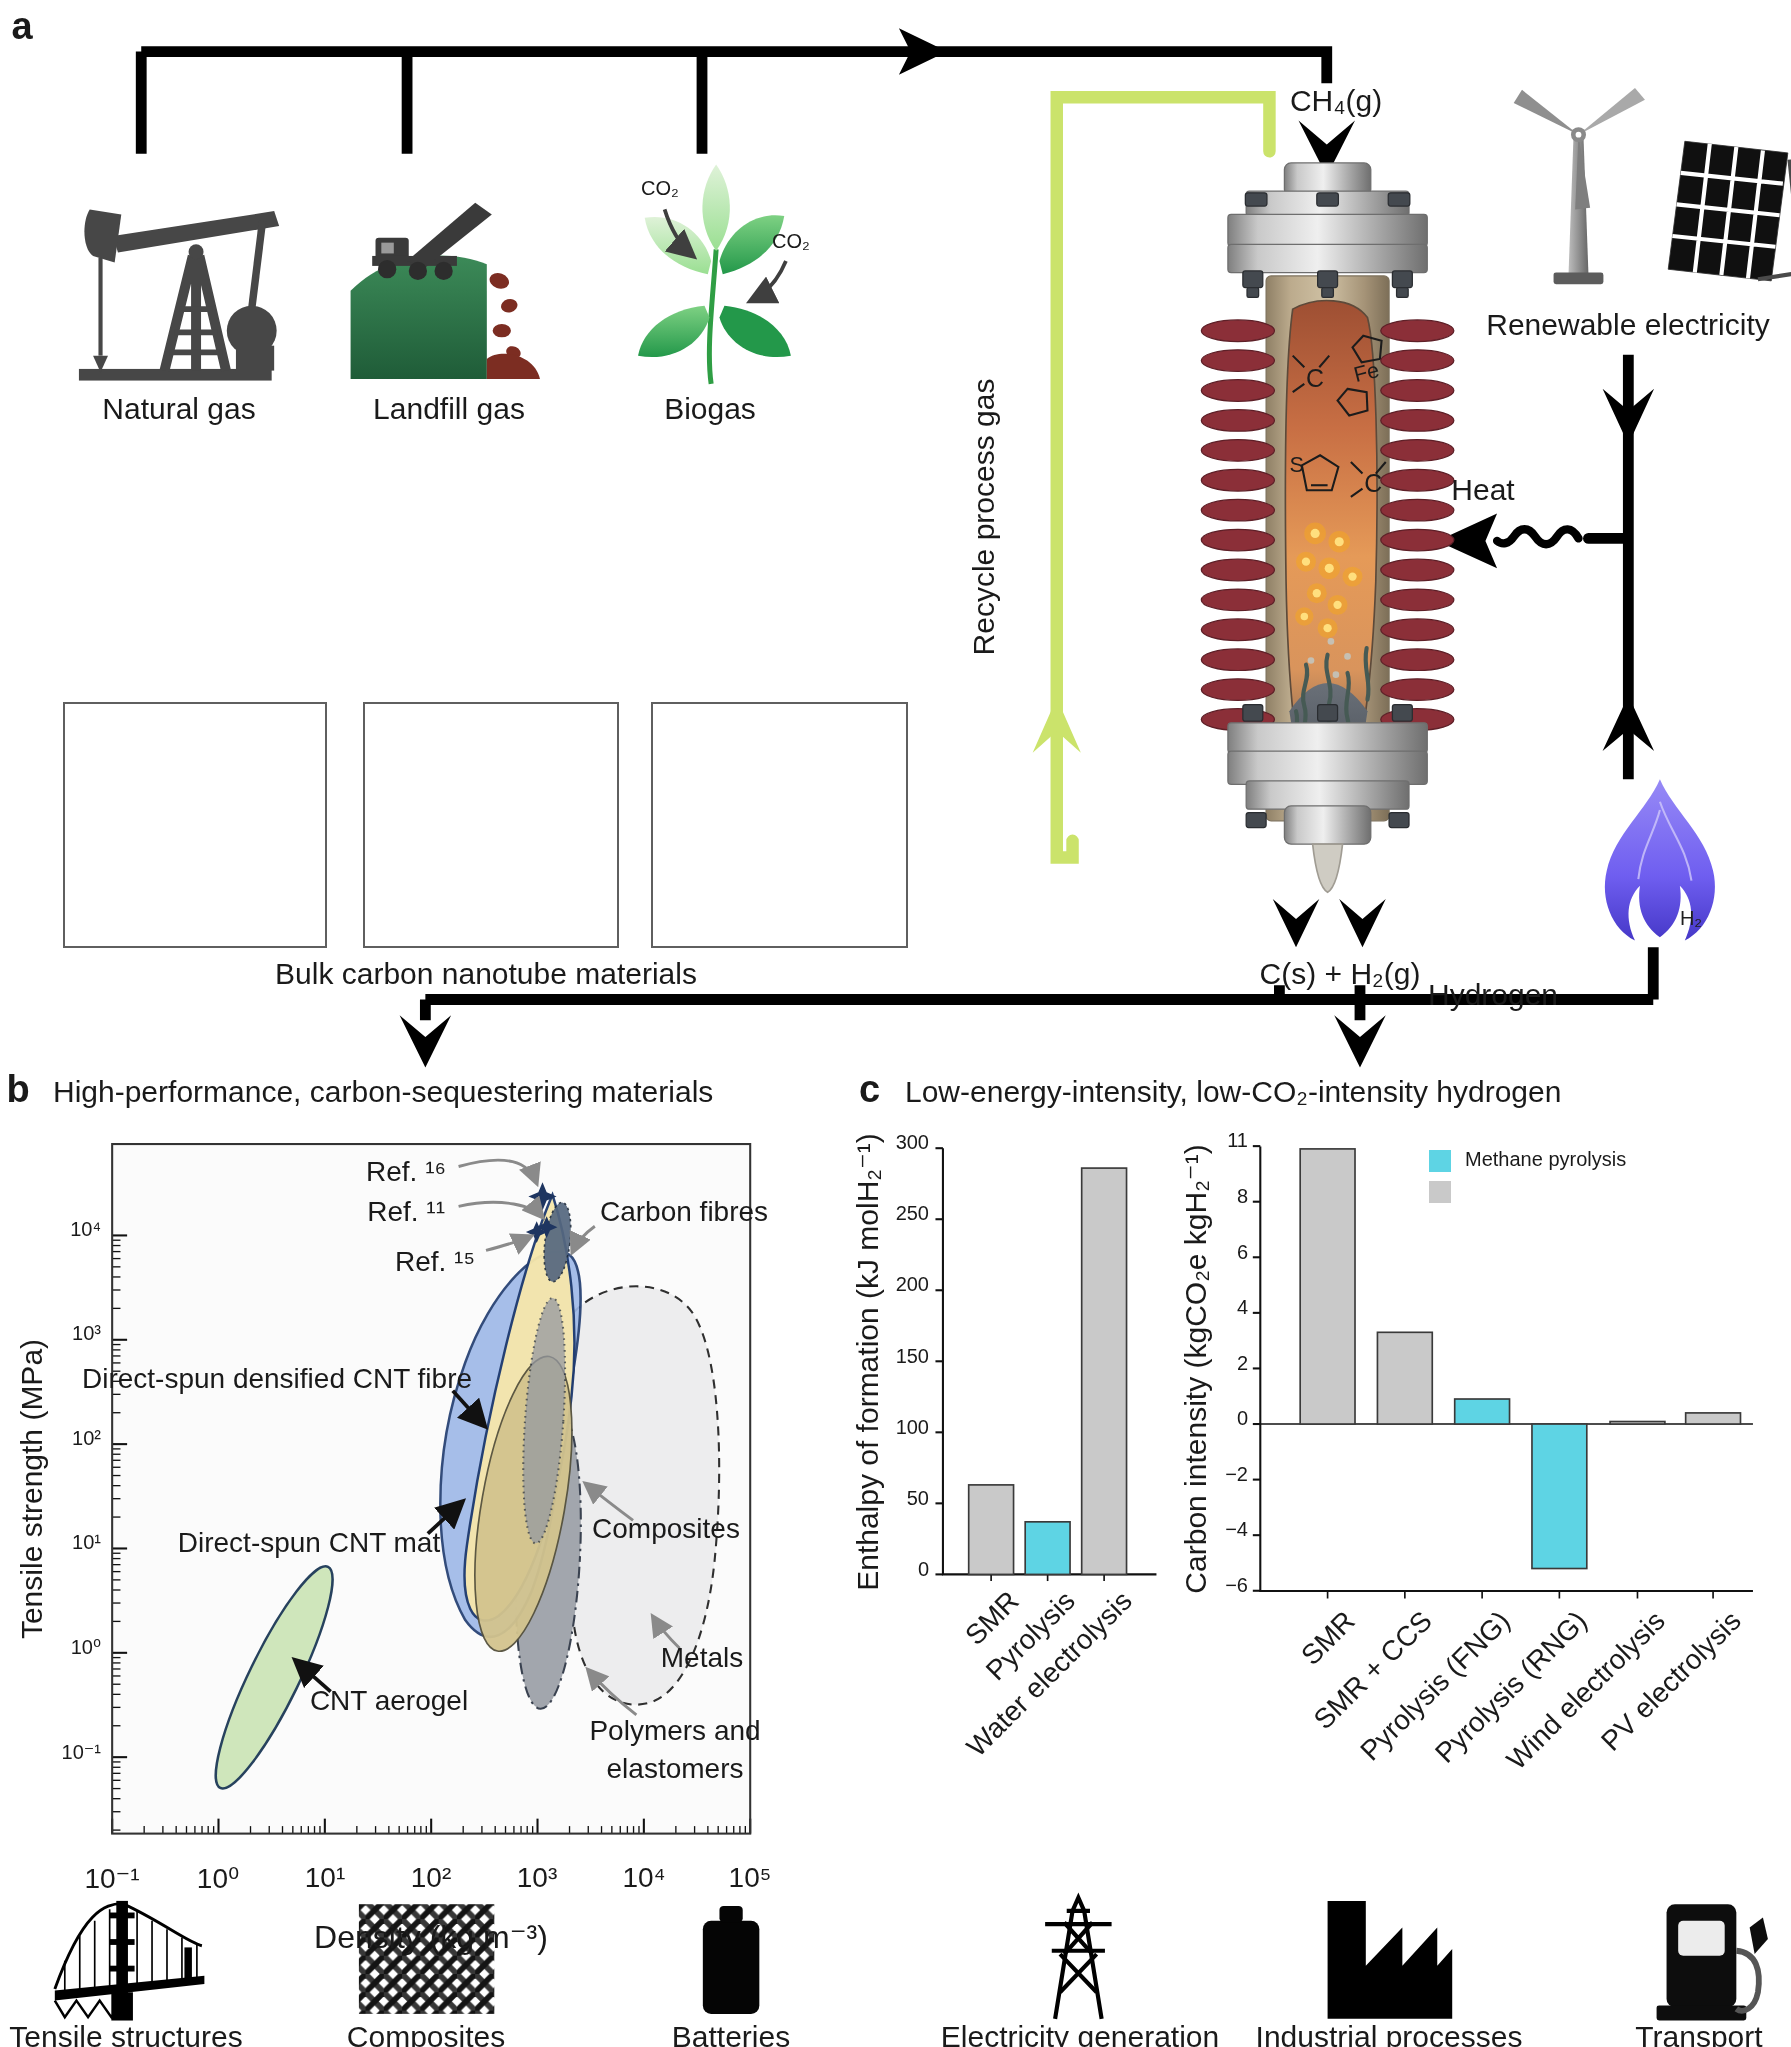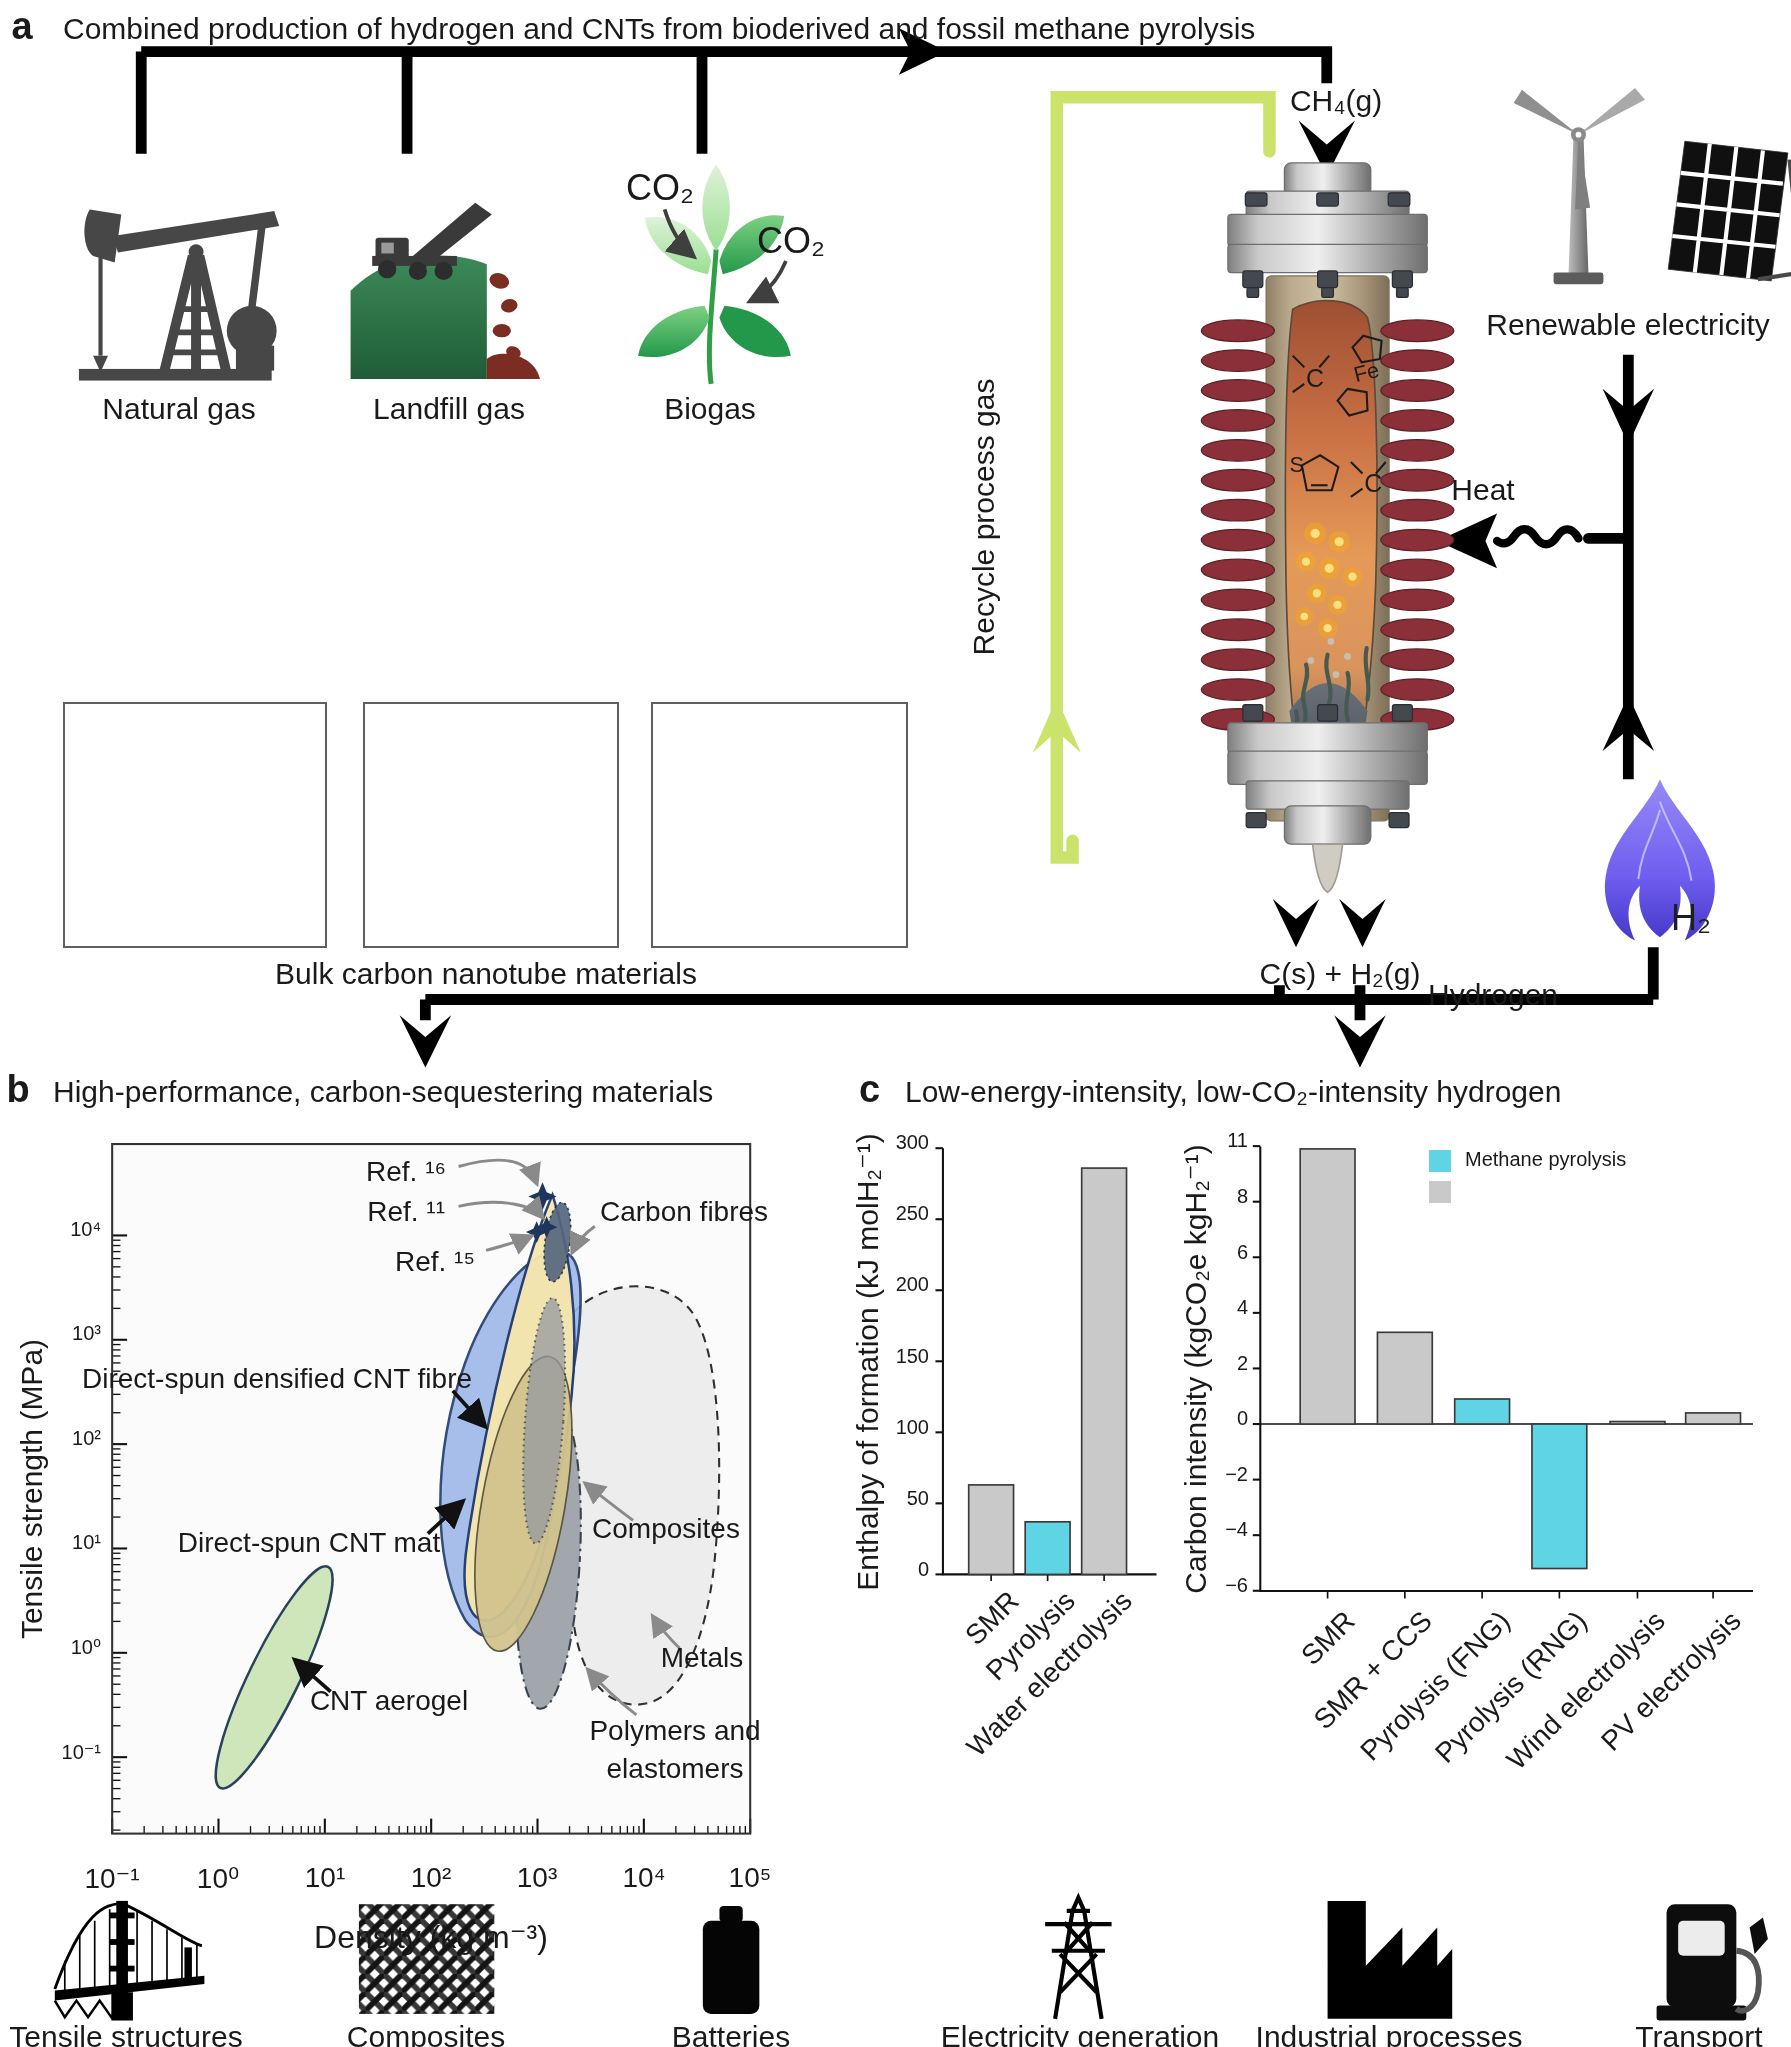--- a/index.html
+++ b/index.html
@@ -1,20 +1,20 @@
 <!DOCTYPE html>
 <html style="font-size:13.3px"><head>
 <meta charset="utf-8">
 <style>
   html,body{margin:0;padding:0;background:#fff}
   #canvas{position:relative;width:1792px;height:2048px;background:#fff;overflow:hidden;
           font-family:"Liberation Sans","DejaVu Sans",sans-serif;color:#1a1a1a}
   .abs{position:absolute}
   .ctr{transform:translate(-50%,-50%);white-space:nowrap}
-  .t34{font-size:36px}.t36{font-size:30px}.t38{font-size:32px}
+  .t34{font-size:20px}.t36{font-size:30px}.t38{font-size:32px}
   .plabel{font-size:38px;font-weight:700}
   .vlab{transform:translate(-50%,-50%) rotate(-90deg);white-space:nowrap;font-size:30px}
   .ytick{position:absolute;font-size:20px;text-align:right;width:108px;pointer-events:none}
   .xtick{position:absolute;font-size:28px;transform:translate(-50%,0);pointer-events:none}
   .xcat{position:absolute;font-size:28px;white-space:nowrap;transform-origin:100% 0;
         transform:translateX(-100%) rotate(-45deg);pointer-events:none}
   .annot{position:absolute;font-size:28px;white-space:nowrap}
   .annot.ctr2{transform:translate(-50%,-50%);text-align:left}
   .scalebox{position:absolute;border:2.5px solid #5f5f5f;background:#fff}
   .lg-sw{position:absolute;width:22.4px;height:22.4px}
@@ -564,21 +564,20 @@
   <rect x="2020" y="2312" width="56" height="42" rx="6" fill="#ececec"></rect>
   <rect x="1994" y="2414" width="108" height="18" rx="3" fill="#0d0d0d"></rect>
   <path d="M2090,2348 C2114,2350 2120,2372 2116,2398 C2112,2418 2098,2424 2090,2418" stroke="#555" stroke-width="7" fill="none"></path>
   <polygon points="2106,2320 2122,2308 2128,2334 2112,2352" fill="#0d0d0d"></polygon>
 </g>
 </svg>
 
 <div id="labels">
 
   <div class="abs plabel" style="left:11.6px;top:5px">a</div>
-  <div class="abs t36" style="left:63px;top:11.6px">Combined production of hydrogen and CNTs from bioderived and fossil methane pyrolysis</div>
   <div class="abs t36 ctr" style="left:179px;top:409px">Natural gas</div>
   <div class="abs t36 ctr" style="left:449px;top:409px">Landfill gas</div>
   <div class="abs t36 ctr" style="left:710px;top:409px">Biogas</div>
   <div class="abs t34 ctr" style="left:660px;top:188px">CO₂</div>
   <div class="abs t34 ctr" style="left:791px;top:241px">CO₂</div>
   <div class="abs t36 ctr" style="left:1336px;top:101px">CH₄(g)</div>
   <div class="abs vlab" style="left:984px;top:517px">Recycle process gas</div>
   <div class="abs t36 ctr" style="left:1628px;top:325px">Renewable electricity</div>
   <div class="abs t36 ctr" style="left:1483px;top:490px">Heat</div>
   <div class="abs t34 ctr" style="left:1691px;top:918px;color:#1f1f1f">H₂</div>

